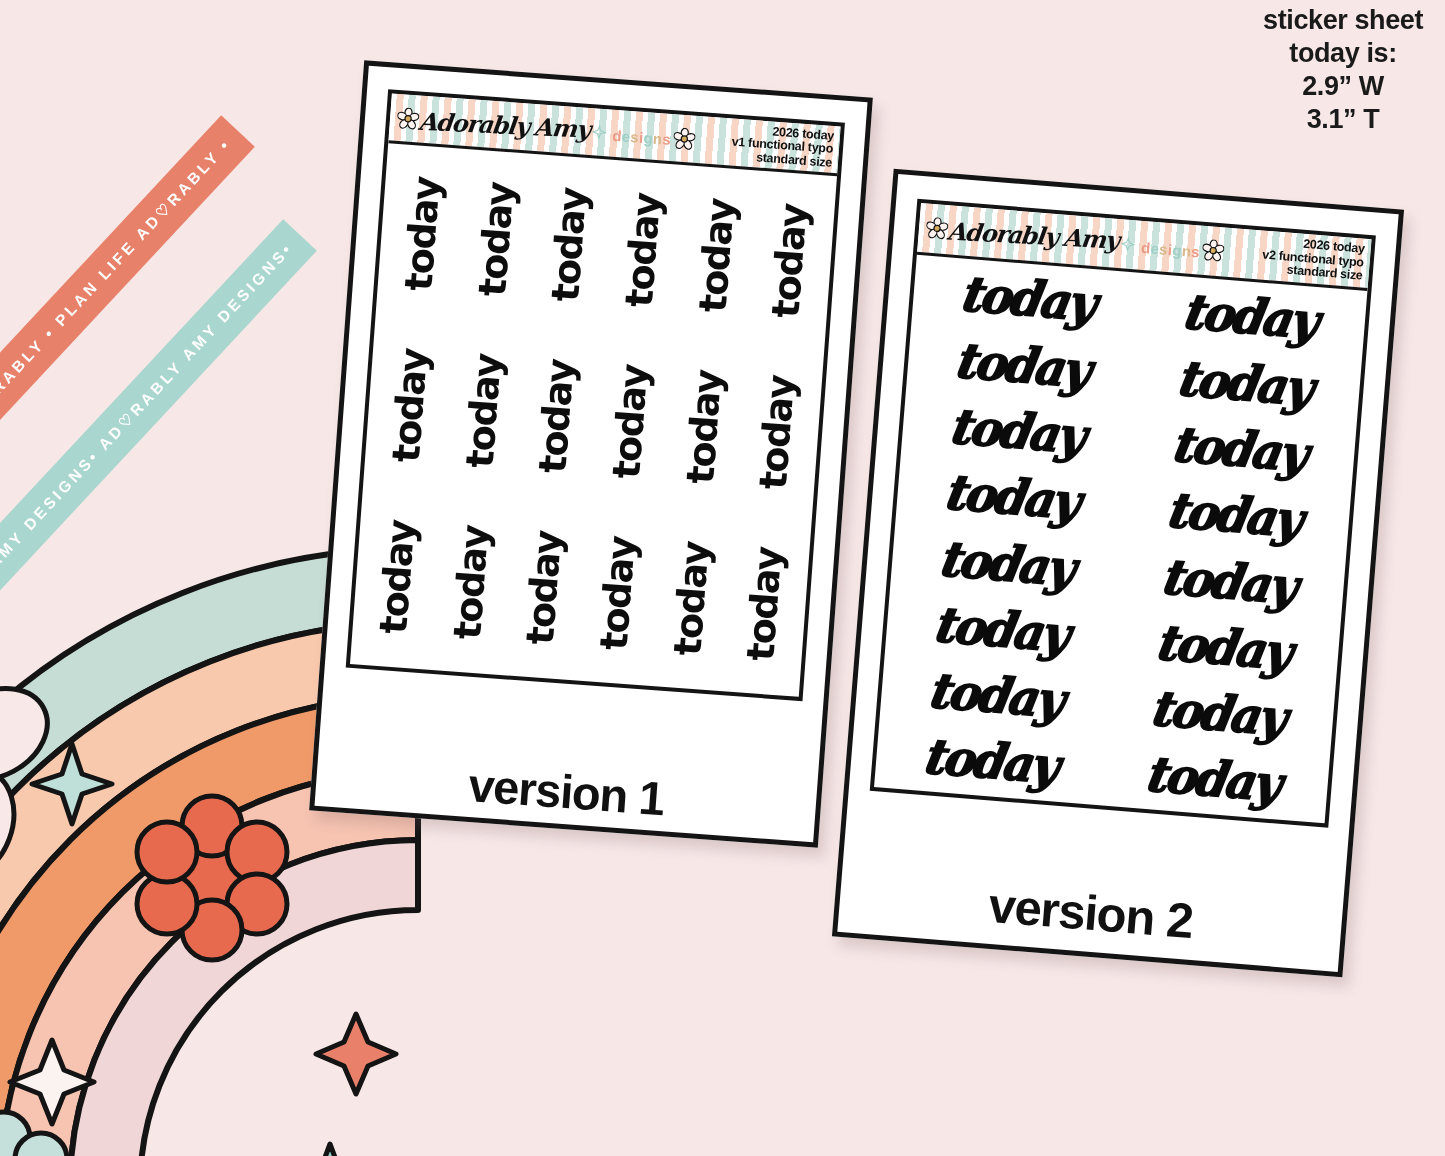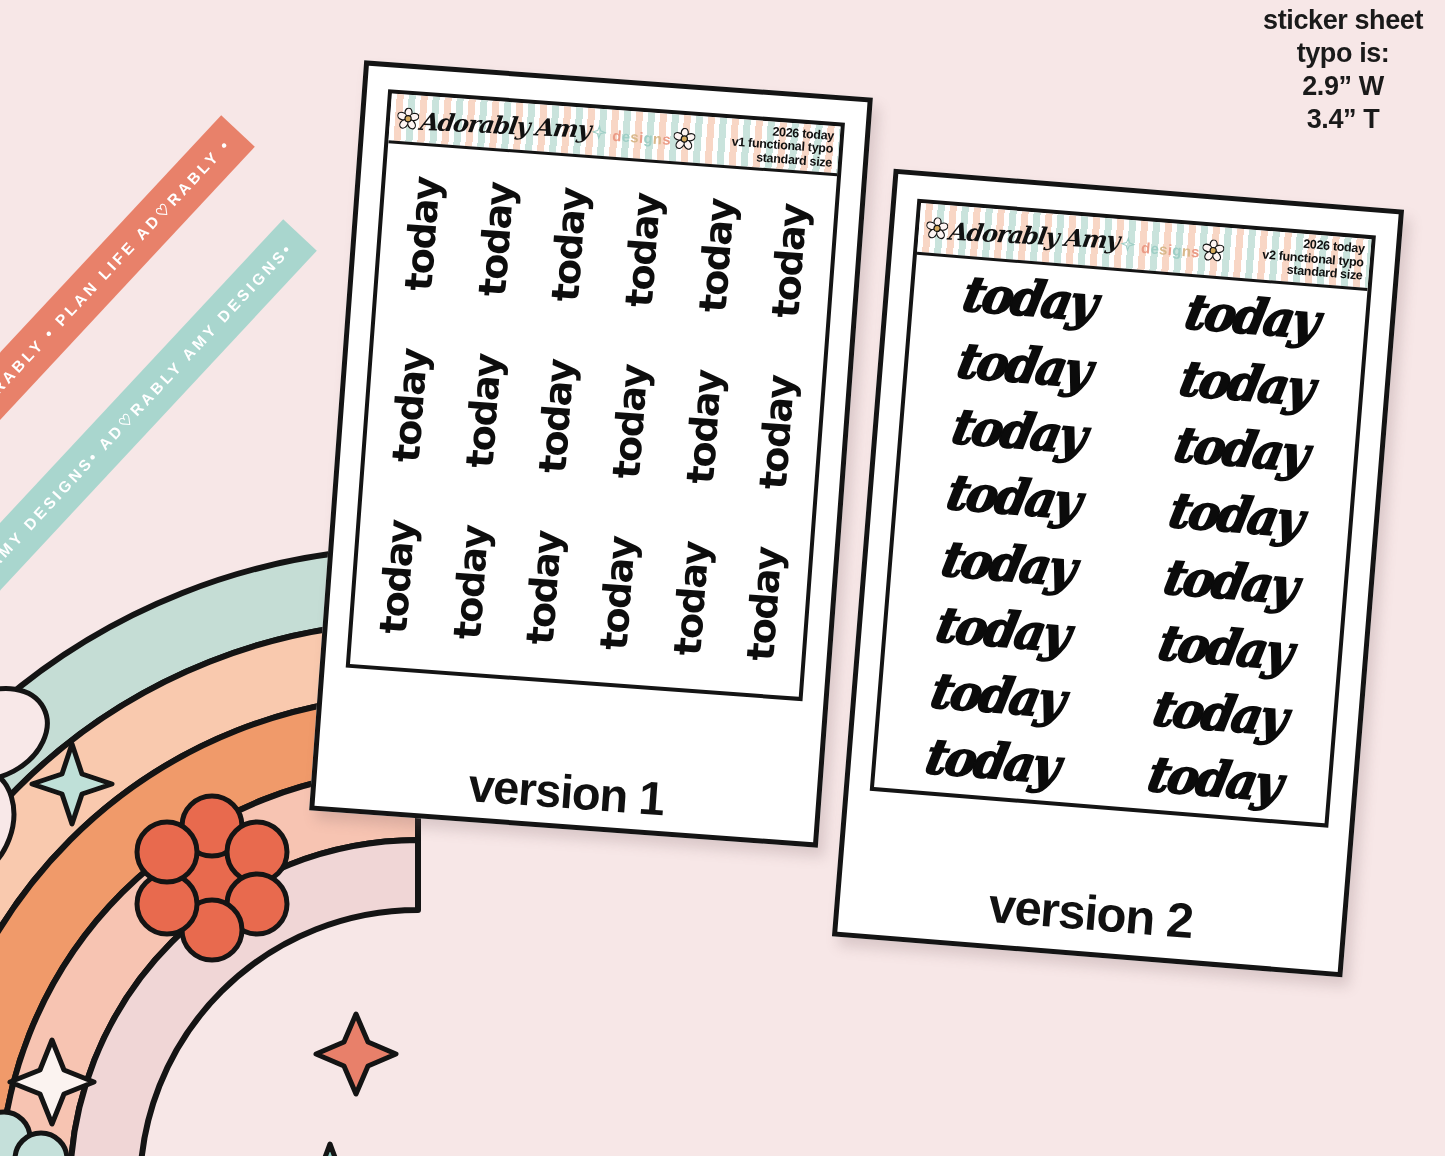--- a/index.html
+++ b/index.html
@@ -328,23 +328,23 @@
         <ellipse cx="428" cy="758" rx="26" ry="36" fill="#f8e8e8" transform="rotate(18 428 758)"></ellipse>
         <ellipse cx="368" cy="760" rx="26" ry="36" fill="#f8e8e8" transform="rotate(-26 368 760)"></ellipse>
         <ellipse cx="340" cy="712" rx="26" ry="36" fill="#f8e8e8" transform="rotate(74 340 712)"></ellipse>
         <circle cx="390" cy="722" r="26" fill="#c9a053"></circle>
       </g>
     </g>
   </svg>
 
   <div id="size-note">
     <div>sticker sheet</div>
-    <div>typo is:</div>
+    <div>today is:</div>
     <div>2.9” W</div>
-    <div>3.4” T</div>
+    <div>3.1” T</div>
   </div>
 
   <div class="polaroid" id="polaroid-v1">
     <div class="sheet">
 
       <div class="sheet-header">
         <div class="brand">
           <svg class="daisy" width="22" height="22" viewBox="0 0 40 40">
             <g stroke="#141414" stroke-width="2.2">
               <ellipse cx="20" cy="9" rx="6.4" ry="8.4" fill="#fdf4f2"></ellipse>

